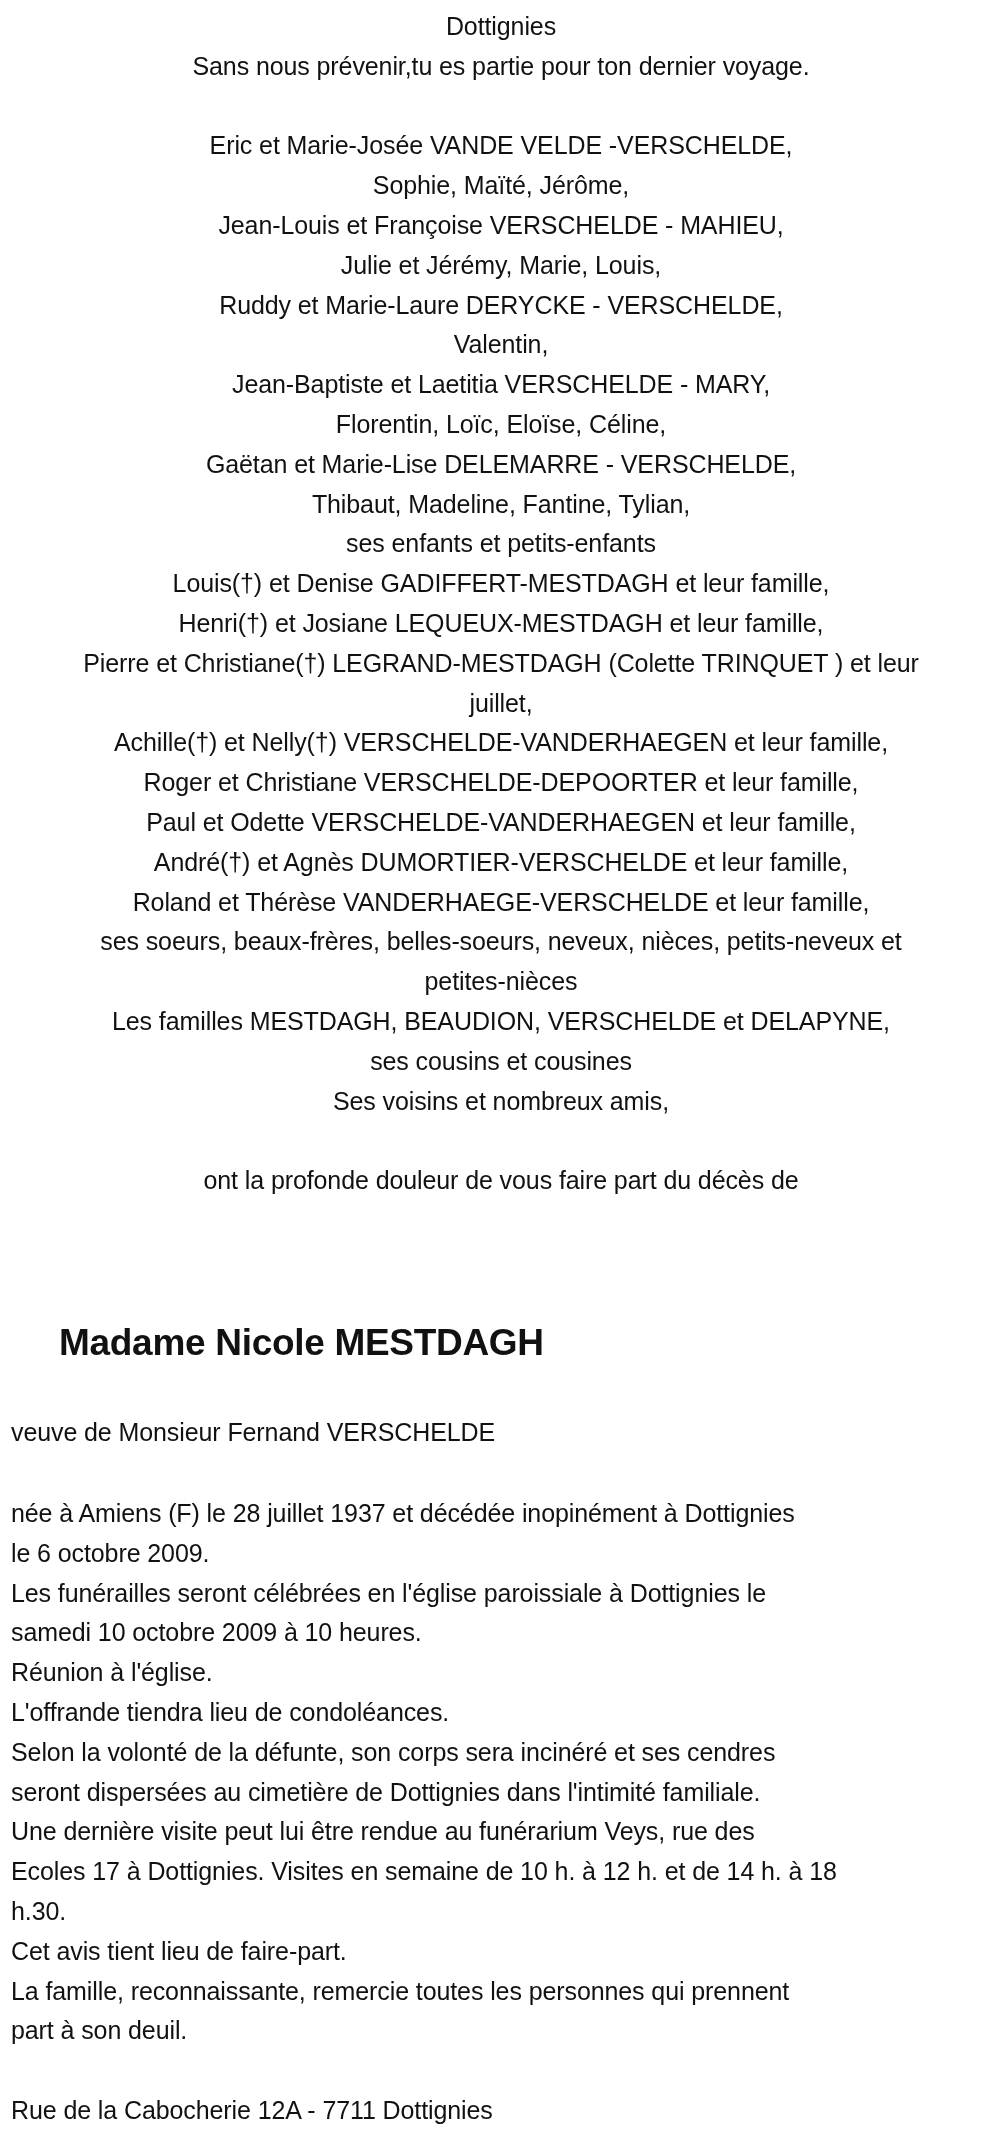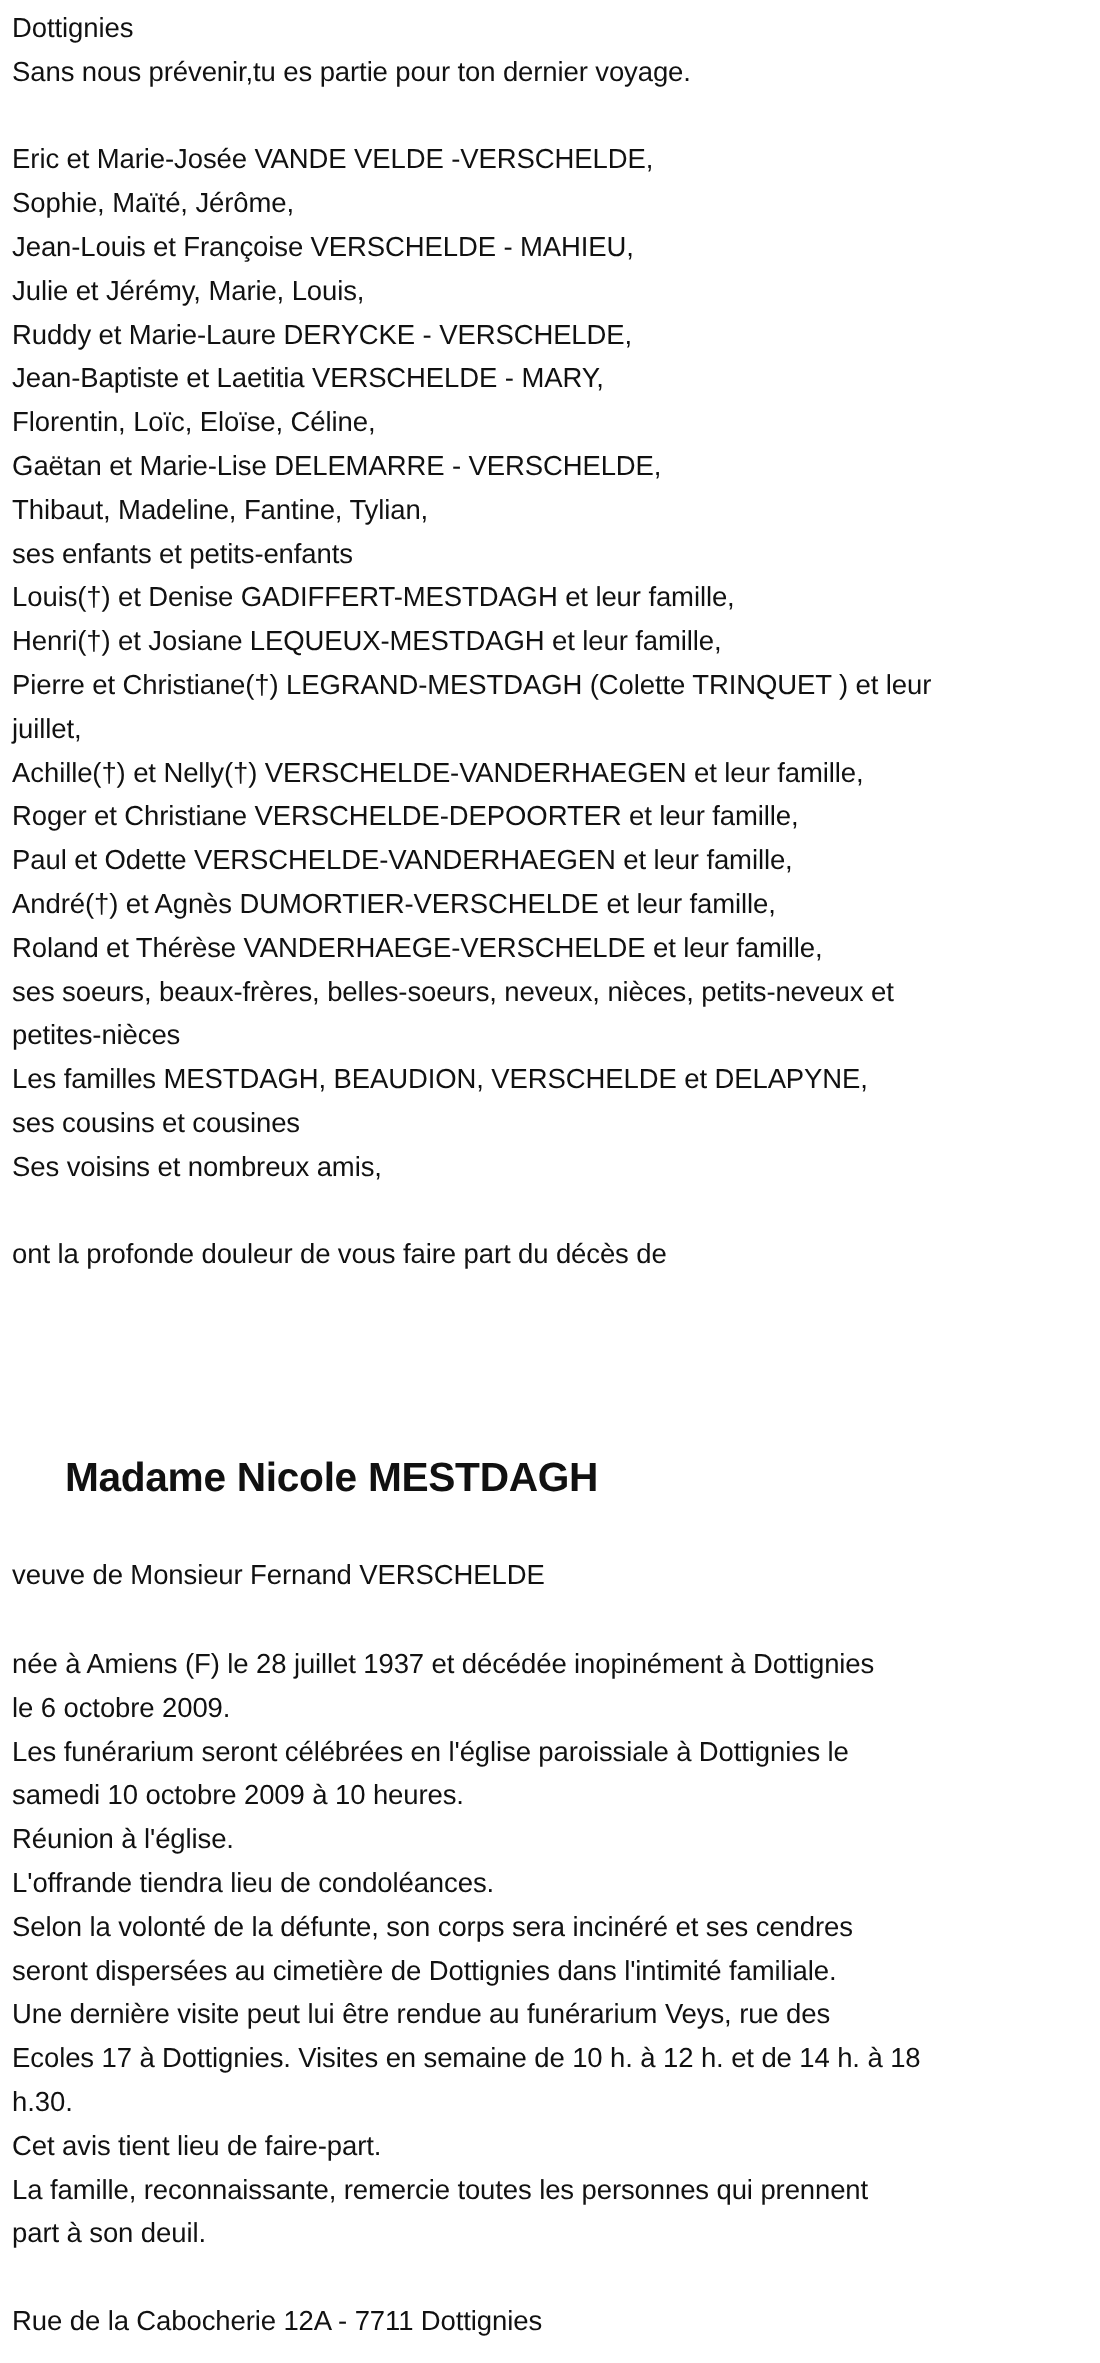--- a/index.html
+++ b/index.html
@@ -36,30 +36,31 @@
       font-weight: bold;
       line-height: 50px;
       white-space: nowrap;
       letter-spacing: -0.3px;
       margin-left: 48px;
     }
   </style>
 </head>
 <body>
 
-<div class="page" style="top: 7px;">
+<div class="page" style="top: 7px; text-align: center;">
   <div class="line">Dottignies</div>
   <div class="line bold">Sans nous prévenir,tu es partie pour ton dernier voyage.</div>
   <div class="blank"></div>
   <div>
     <div class="line">Eric et Marie-Josée VANDE VELDE -VERSCHELDE,</div>
     <div class="line">Sophie, Maïté, Jérôme,</div>
     <div class="line">Jean-Louis et Françoise VERSCHELDE - MAHIEU,</div>
     <div class="line">Julie et Jérémy, Marie, Louis,</div>
     <div class="line">Ruddy et Marie-Laure DERYCKE - VERSCHELDE,</div>
+    <div class="line">Valentin,</div>
     <div class="line">Jean-Baptiste et Laetitia VERSCHELDE - MARY,</div>
     <div class="line">Florentin, Loïc, Eloïse, Céline,</div>
     <div class="line">Gaëtan et Marie-Lise DELEMARRE - VERSCHELDE,</div>
     <div class="line">Thibaut, Madeline, Fantine, Tylian,</div>
     <div class="line">ses enfants et petits-enfants</div>
     <div class="line">Louis(†) et Denise GADIFFERT-MESTDAGH et leur famille,</div>
     <div class="line">Henri(†) et Josiane LEQUEUX-MESTDAGH et leur famille,</div>
     <div class="line">Pierre et Christiane(†) LEGRAND-MESTDAGH (Colette TRINQUET ) et leur</div>
     <div class="line">juillet,</div>
     <div class="line">Achille(†) et Nelly(†) VERSCHELDE-VANDERHAEGEN et leur famille,</div>
@@ -81,21 +82,21 @@
   <div class="heading">Madame Nicole MESTDAGH</div>
 </div>
 
 <div class="block" style="top: 1413px;">
   <div class="line">veuve de Monsieur Fernand VERSCHELDE</div>
 </div>
 
 <div class="block" style="top: 1494px;">
   <div class="line">née à Amiens (F) le 28 juillet 1937 et décédée inopinément à Dottignies</div>
   <div class="line">le 6 octobre 2009.</div>
-  <div class="line bold">Les funérarium seront célébrées en l'église paroissiale à Dottignies le</div>
+  <div class="line bold">Les funérailles seront célébrées en l'église paroissiale à Dottignies le</div>
   <div class="line bold">samedi 10 octobre 2009 à 10 heures.</div>
   <div class="line">Réunion à l'église.</div>
   <div class="line">L'offrande tiendra lieu de condoléances.</div>
   <div class="line">Selon la volonté de la défunte, son corps sera incinéré et ses cendres</div>
   <div class="line">seront dispersées au cimetière de Dottignies dans l'intimité familiale.</div>
   <div class="line">Une dernière visite peut lui être rendue au funérarium Veys, rue des</div>
   <div class="line">Ecoles 17 à Dottignies. Visites en semaine de 10 h. à 12 h. et de 14 h. à 18</div>
   <div class="line">h.30.</div>
   <div class="line">Cet avis tient lieu de faire-part.</div>
   <div class="line">La famille, reconnaissante, remercie toutes les personnes qui prennent</div>

